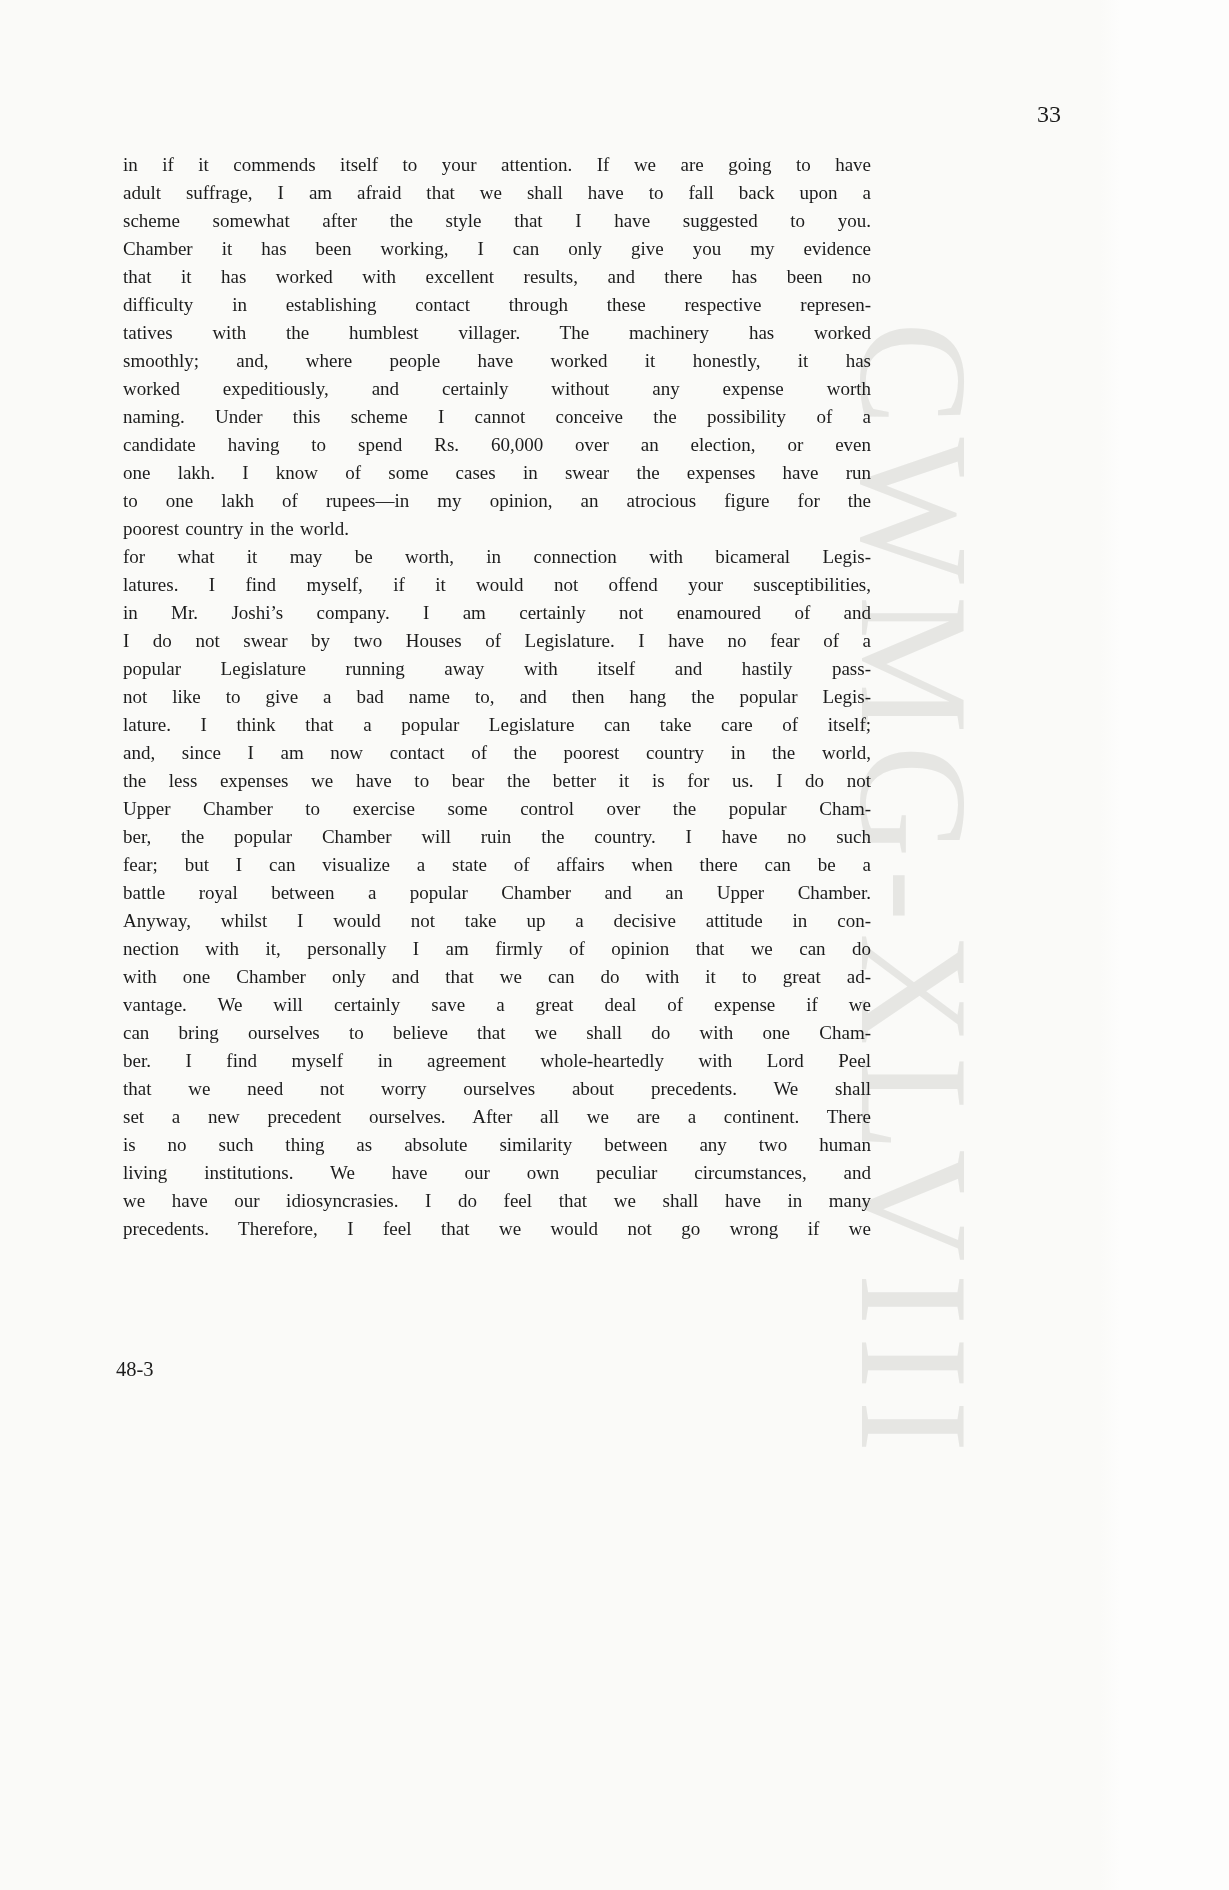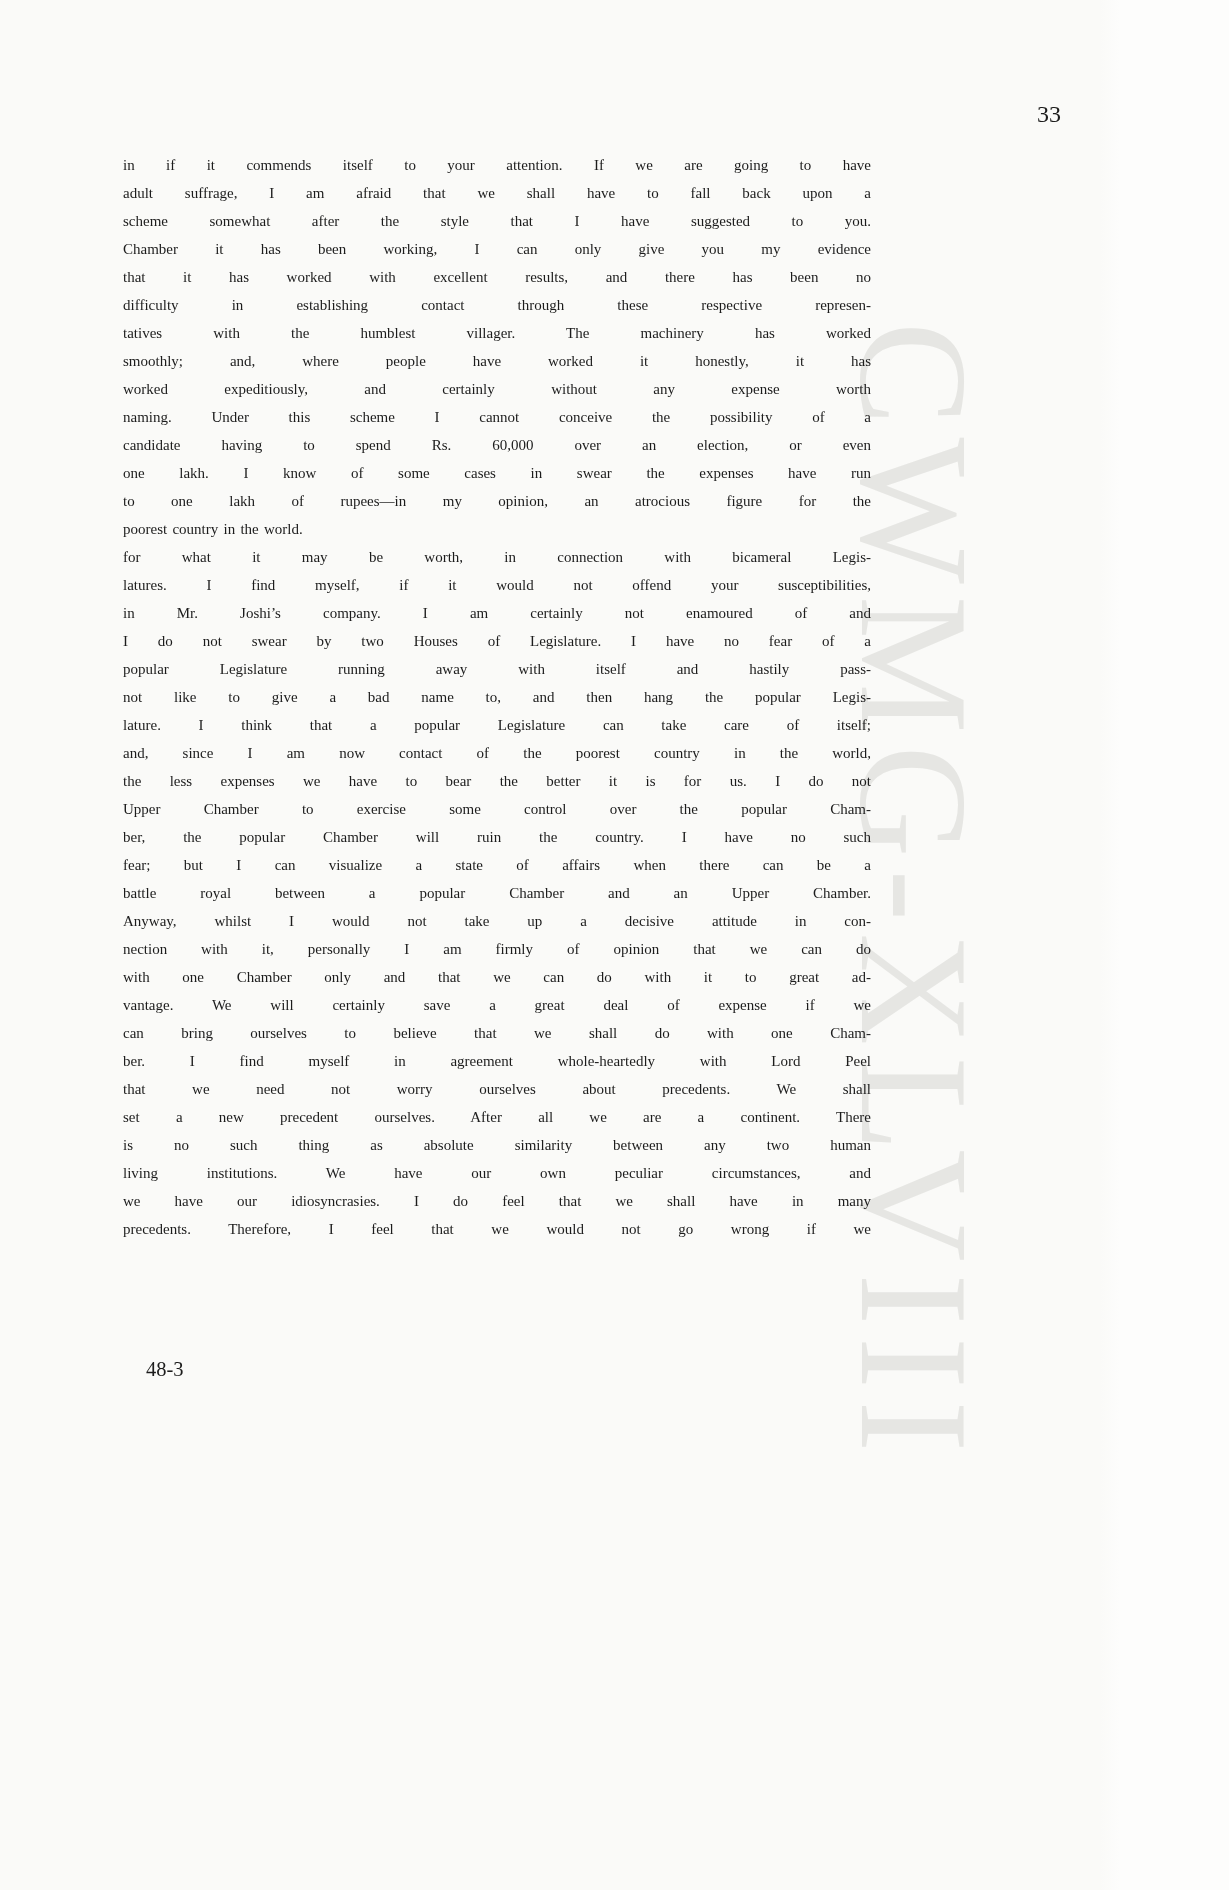--- a/index.html
+++ b/index.html
@@ -50,35 +50,35 @@
     top: 101px;
     font-size: 24px;
     z-index: 1;
     margin-left: 40px;
   }
   .body-text {
     position: absolute;
     left: 123px;
     top: 151px;
     width: 748px;
-    font-size: 15px;
+    font-size: 19px;
     line-height: 28px;
     word-spacing: 1.5px;
     z-index: 1;
   }
   .line {
     text-align: justify;
     text-align-last: justify;
     white-space: normal;
   }
   .line.endpara { text-align-last: left; }
   .line.indent { text-indent: 55px; }
   .footer-sig {
     position: absolute;
-    left: 146px;
+    left: 116px;
     top: 1358px;
     font-size: 20.5px;
     z-index: 1;
   }
 </style>
 </head>
 <body>
 
 <div class="page">
   <div class="watermark">CWMG-XLVIII</div>

